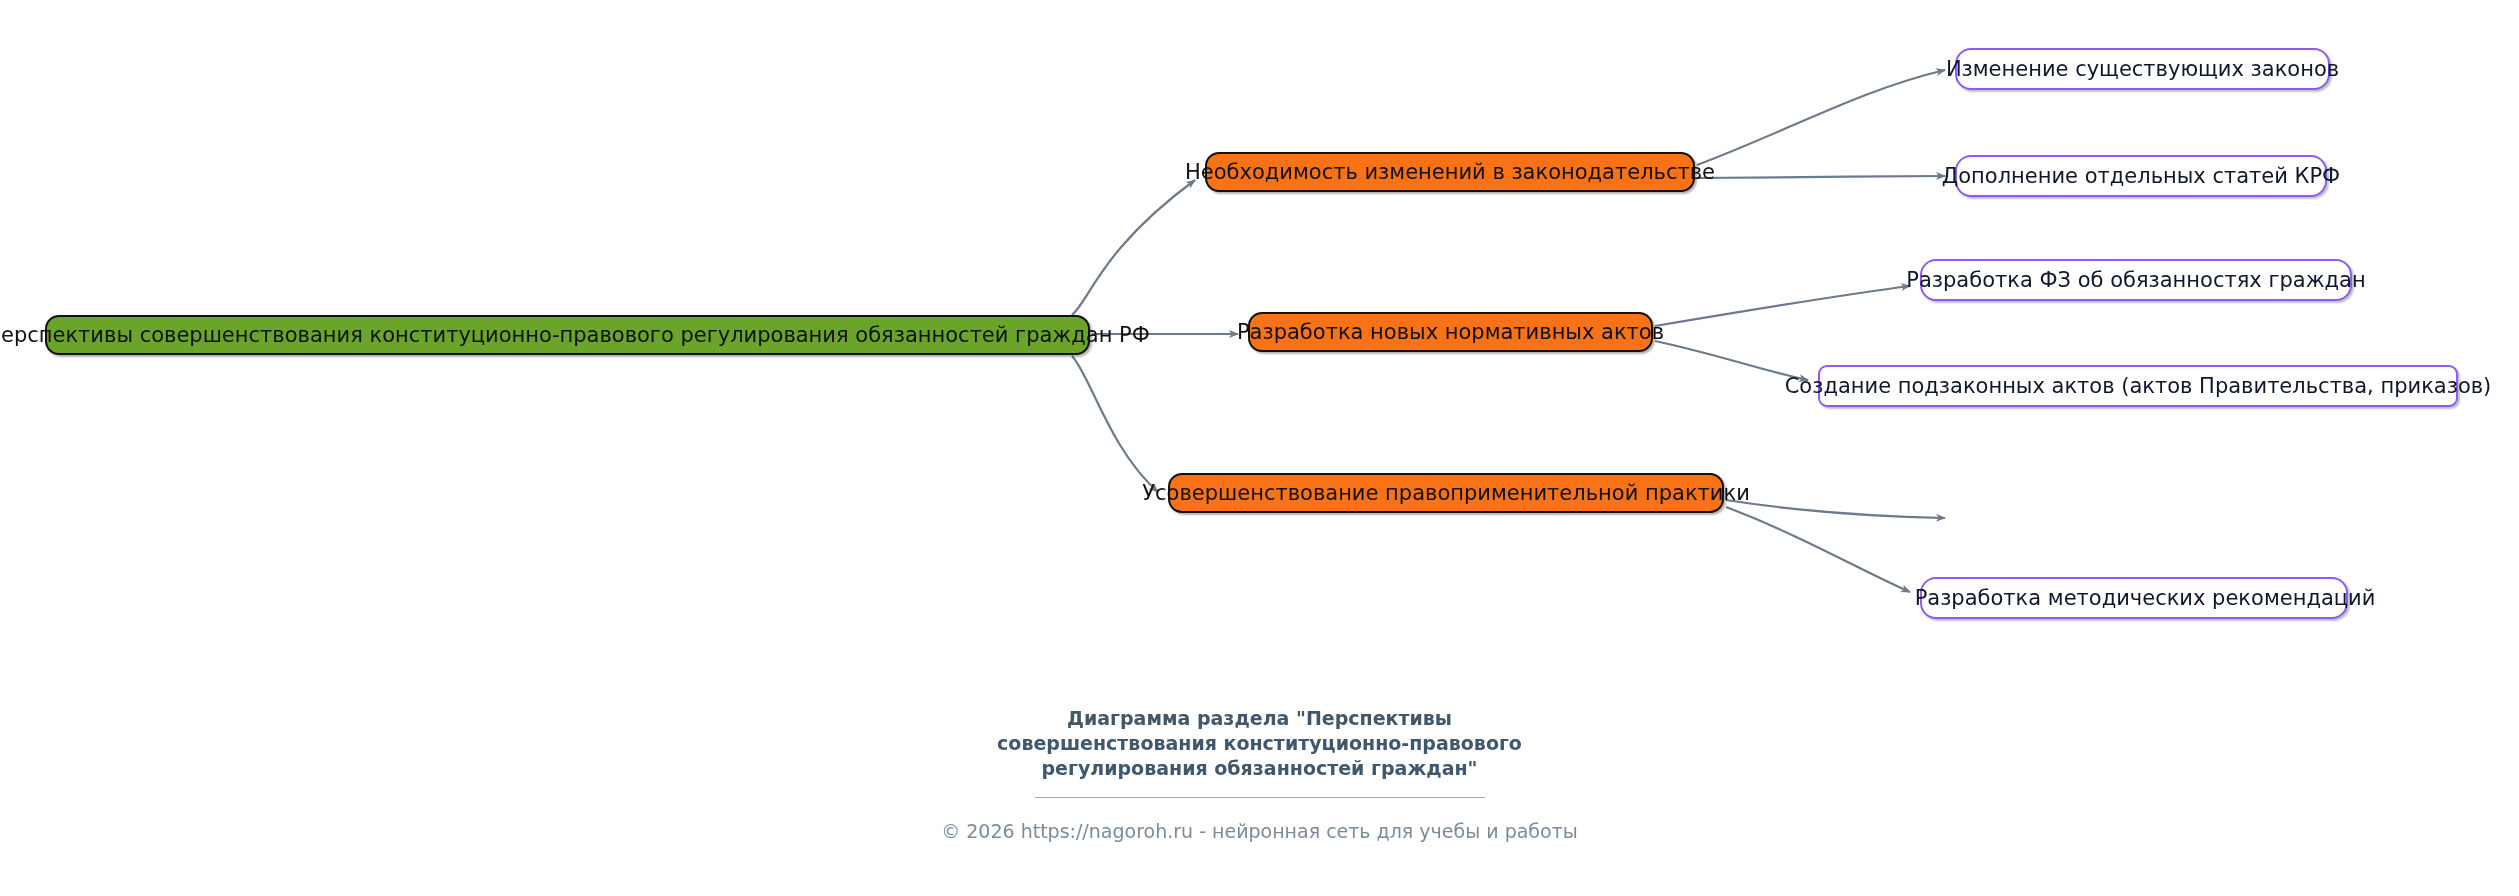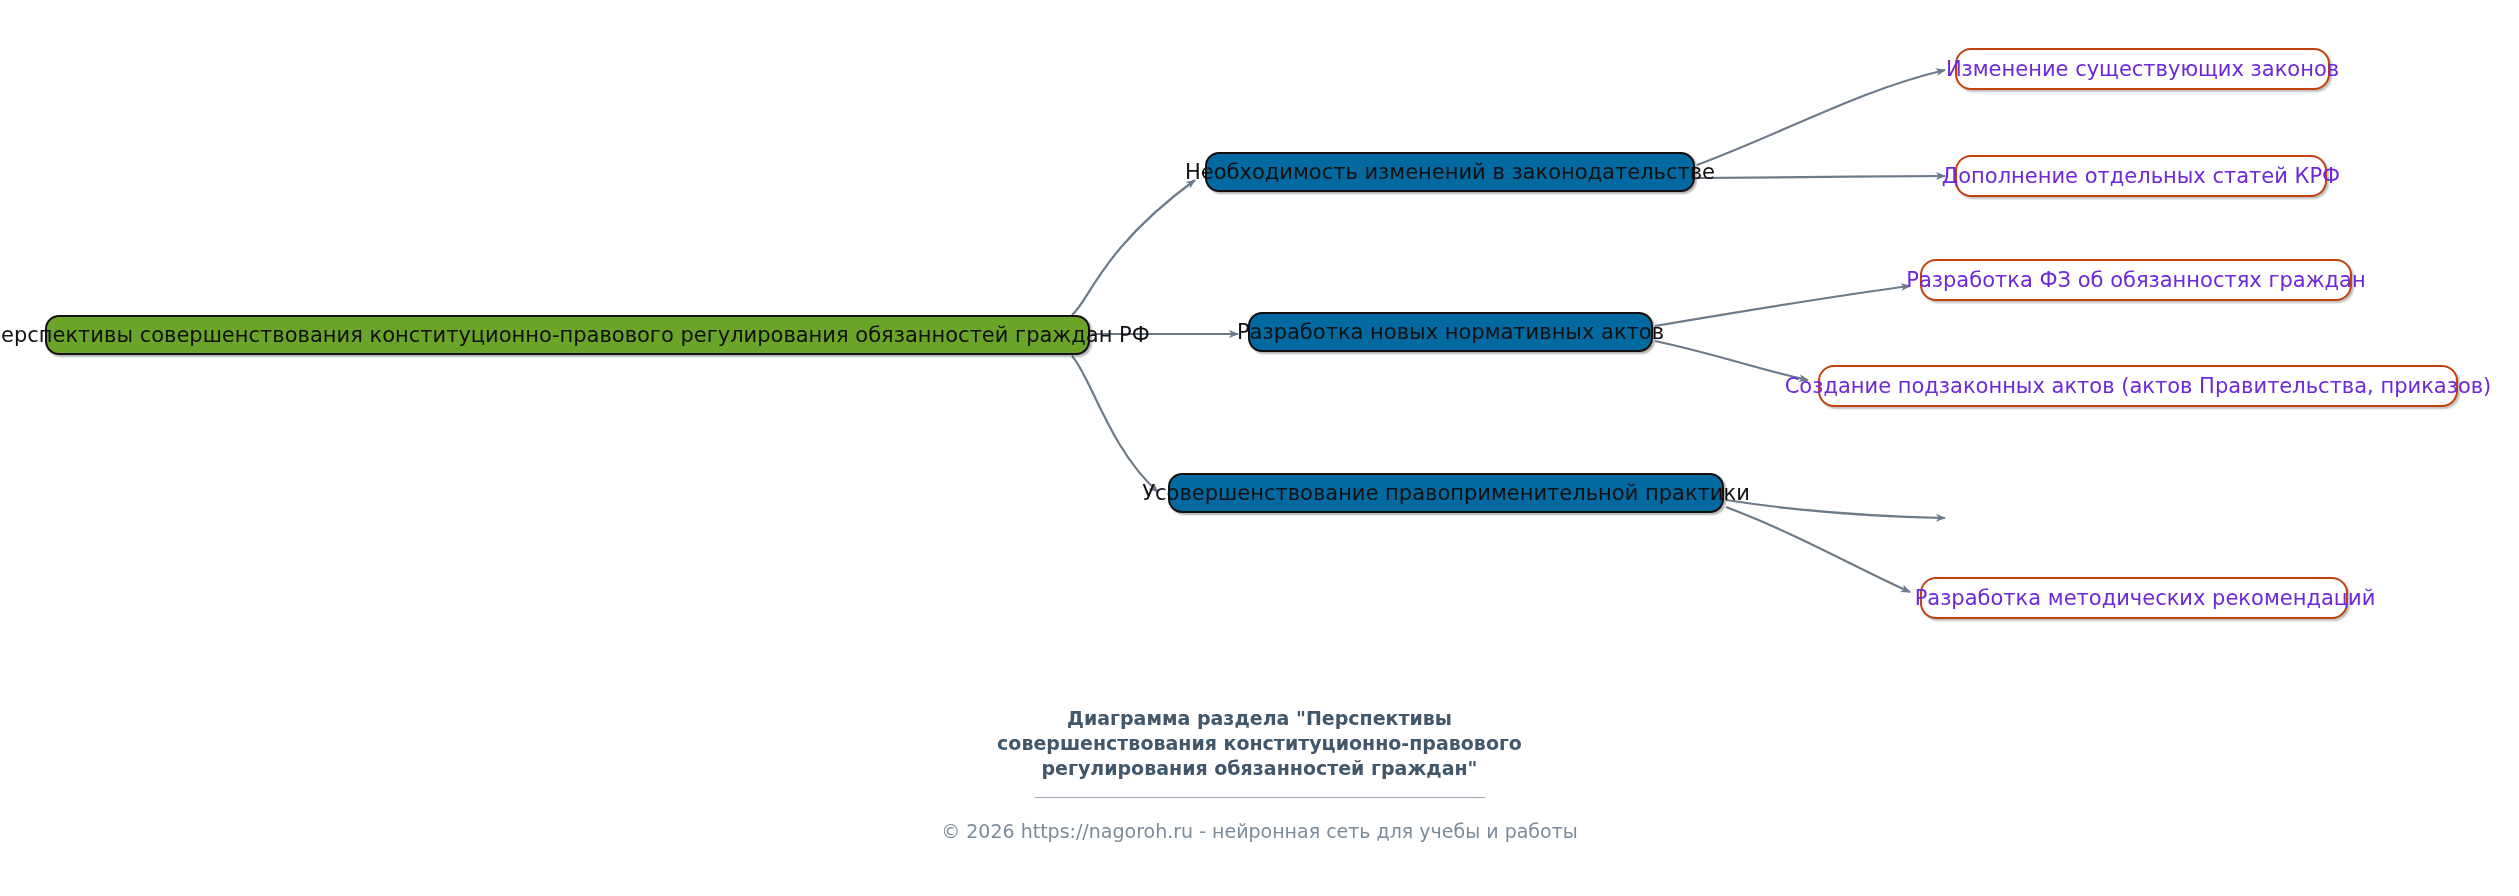--- a/index.html
+++ b/index.html
@@ -35,33 +35,33 @@
   .node-root {
     background: #6aa52a;
     border: 2px solid #15100c;
     border-radius: 14px;
     color: #111111;
     font-size: 21px;
     padding: 0 18px;
     box-shadow: 2px 2px 2px rgba(0,0,0,0.30);
   }
   .node-branch {
-    background: #0369a1;
+    background: #f97316;
     border: 2px solid #15100c;
     border-radius: 14px;
     color: #111111;
     font-size: 21px;
     padding: 0 18px;
     box-shadow: 2px 2px 2px rgba(0,0,0,0.30);
   }
   .node-leaf {
     background: #ffffff;
-    border: 2px solid #c2410c;
+    border: 2px solid #8b5cf6;
     border-radius: 16px;
-    color: #6d28d9;
+    color: #0f172a;
     font-size: 21px;
     padding: 0 18px;
     box-shadow: 2px 2px 2px rgba(0,0,0,0.25);
   }
   .caption-block {
     position: absolute;
     left: 0;
     width: 2519px;
     text-align: center;
   }
@@ -134,21 +134,21 @@
   </div>
 
   <div class="node node-leaf" style="left:1955px; top:155px; width:372px; height:42px;">
     <span>Дополнение отдельных статей КРФ</span>
   </div>
 
   <div class="node node-leaf" style="left:1920px; top:259px; width:432px; height:42px;">
     <span>Разработка ФЗ об обязанностях граждан</span>
   </div>
 
-  <div class="node node-leaf" style="left:1818px; top:365px; width:640px; height:42px;">
+  <div class="node node-leaf" style="left:1818px; top:365px; width:640px; height:42px;border-radius:9px;">
     <span>Создание подзаконных актов (актов Правительства, приказов)</span>
   </div>
 
 
   <div class="node node-leaf" style="left:1920px; top:577px; width:428px; height:42px;padding-left:40px;">
     <span>Разработка методических рекомендаций</span>
   </div>
 
   <div class="caption-block" style="top:706px;">
     <div class="caption-title">

